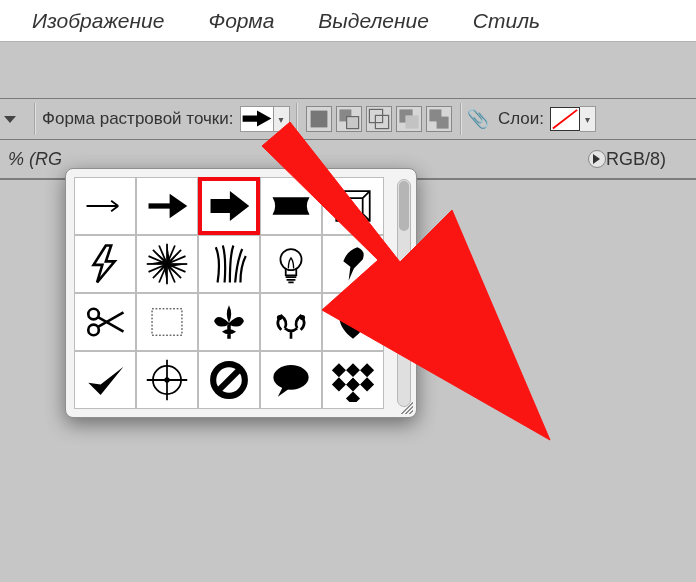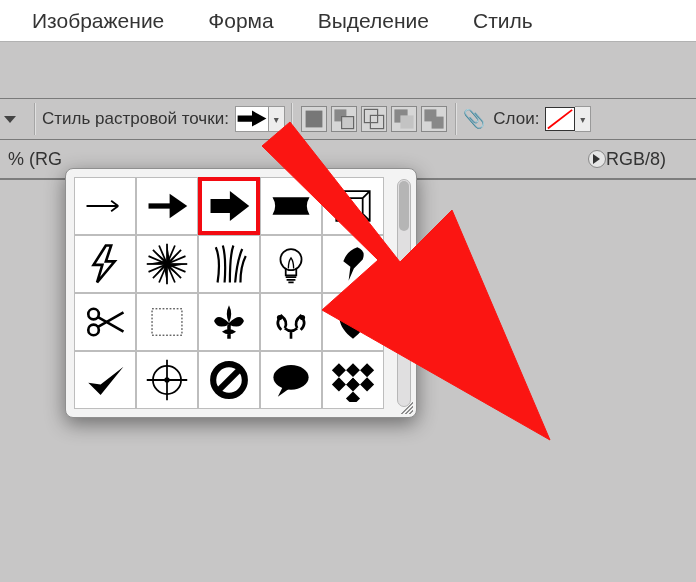--- a/index.html
+++ b/index.html
@@ -12,20 +12,21 @@
   }
   
   .menubar {
     background: #fff;
     border-bottom: 1px solid #b2b2b2;
     height: 42px;
     display: flex; align-items: center;
     padding-left: 10px;
     font-size: 21px;
     color: #343434;
+    font-style: italic;
   }
   .menubar .item { padding: 0 22px; cursor: default; }
   
   .toolbar {
     background: #c7c6c6;
     border-top: 1.5px solid #7a7a7a;
     border-bottom: 1.5px solid #7a7a7a;
     height: 42px;
     margin-top: 56px;
     display: flex; align-items: center;
@@ -63,21 +64,21 @@
   .style-swatch {
     width: 30px; height: 24px; background:#fff; border:1.5px solid #333;
     margin-left:6px; display:flex;align-items:center;justify-content:center;
   }
   
   .doc-row {
     height: 40px; border-bottom:2px solid #7d7d7d;
     display:flex; align-items:center;
     font-size:18px; color:#333;
   }
-  .doc-title { padding: 4px 8px; }
+  .doc-title { padding: 4px 8px; font-style: italic; }
   .doc-tag {
     margin-left: auto; padding-right:30px; display:flex; align-items:center; gap:0;
   }
   .flyright { width:18px;height:18px;border-radius:9px;background:#e5e5e5;
     display:flex;align-items:center;justify-content:center;border:1px solid #888; }
   .flyright:after{content:"";width:0;height:0;border-top:5px solid transparent;border-bottom:5px solid transparent;border-left:7px solid #333;}
   
   .popup {
     position:absolute; left:65px; top:168px;
     width:352px; height:250px;
@@ -130,21 +131,21 @@
 <div class="menubar">
   <span class="item">Изображение</span>
   <span class="item">Форма</span>
   <span class="item">Выделение</span>
   <span class="item">Стиль</span>
 </div>
 
 <div class="toolbar">
   <div class="drop-arrow"></div>
   <div class="vsep"></div>
-  <span class="label">Стиль растровой точки:</span>
+  <span class="label">Форма растровой точки:</span>
   <div class="shape-swatch">
     <svg viewBox="0 0 40 24">
         <path d="M2 8 H20 V2 L38 12 L20 22 V16 H2 Z" fill="#000"></path>
       </svg>
   </div>
   <div class="mini-drop">▾</div>
   <div class="vsep"></div>
   <div class="iconbtn">
       <svg viewBox="0 0 20 20">
         <rect x="3" y="3" width="14" height="14" fill="#777"></rect>

